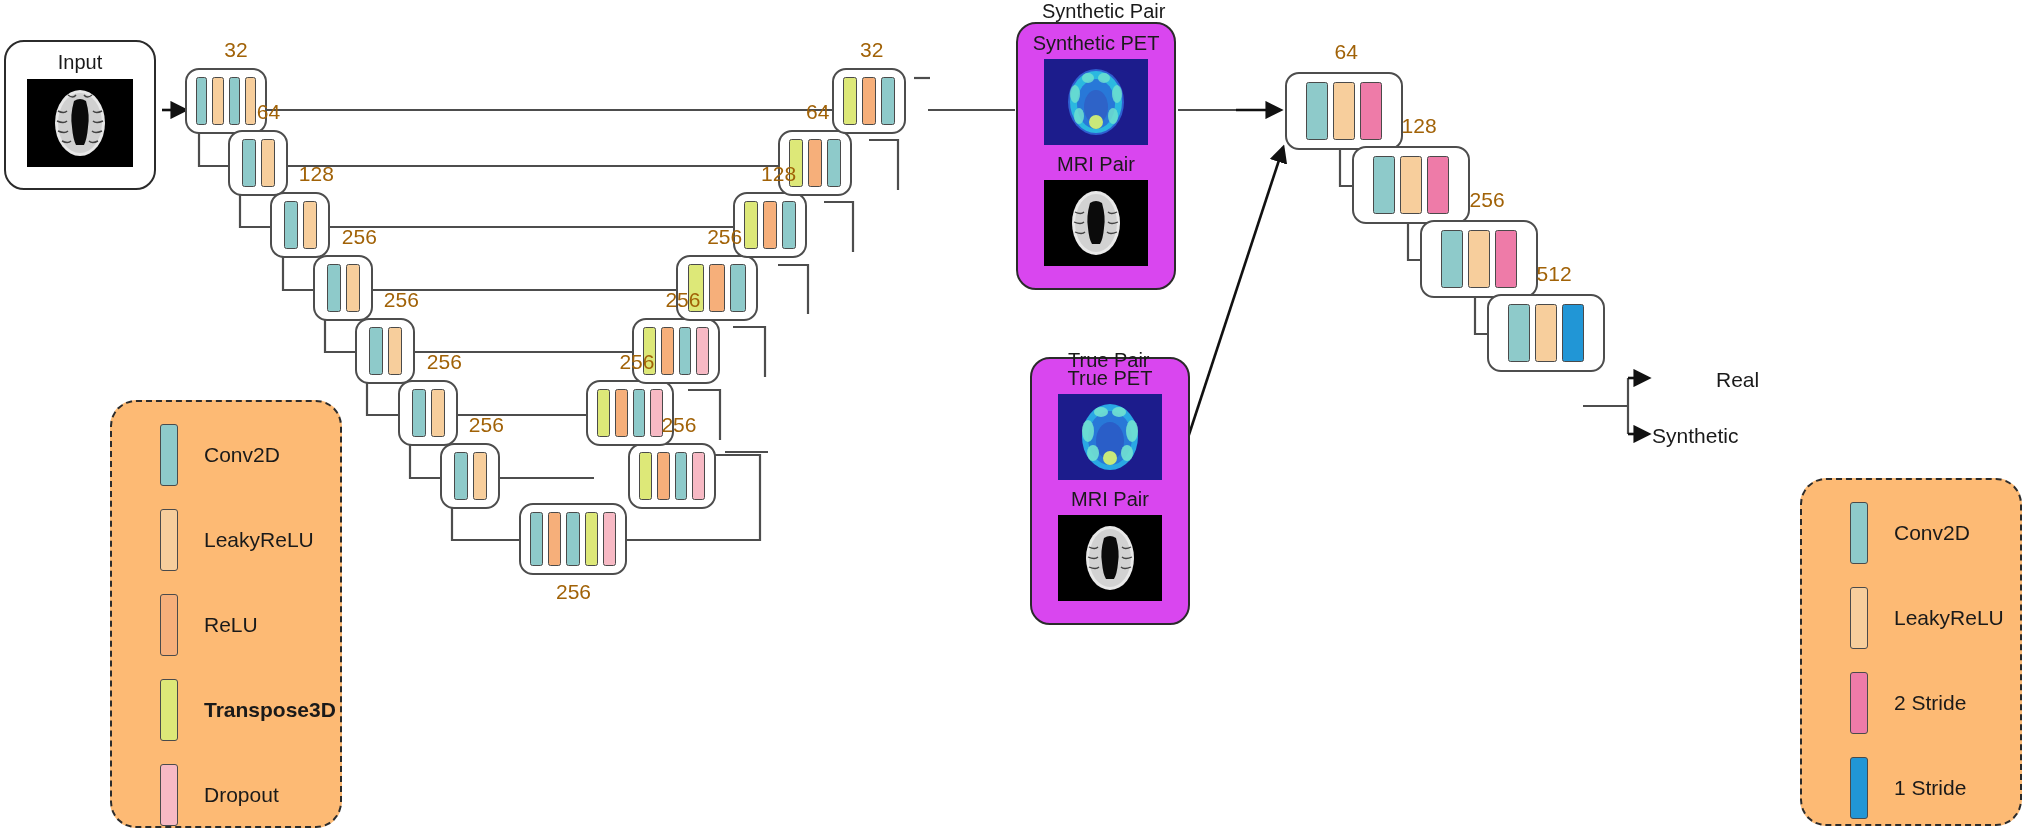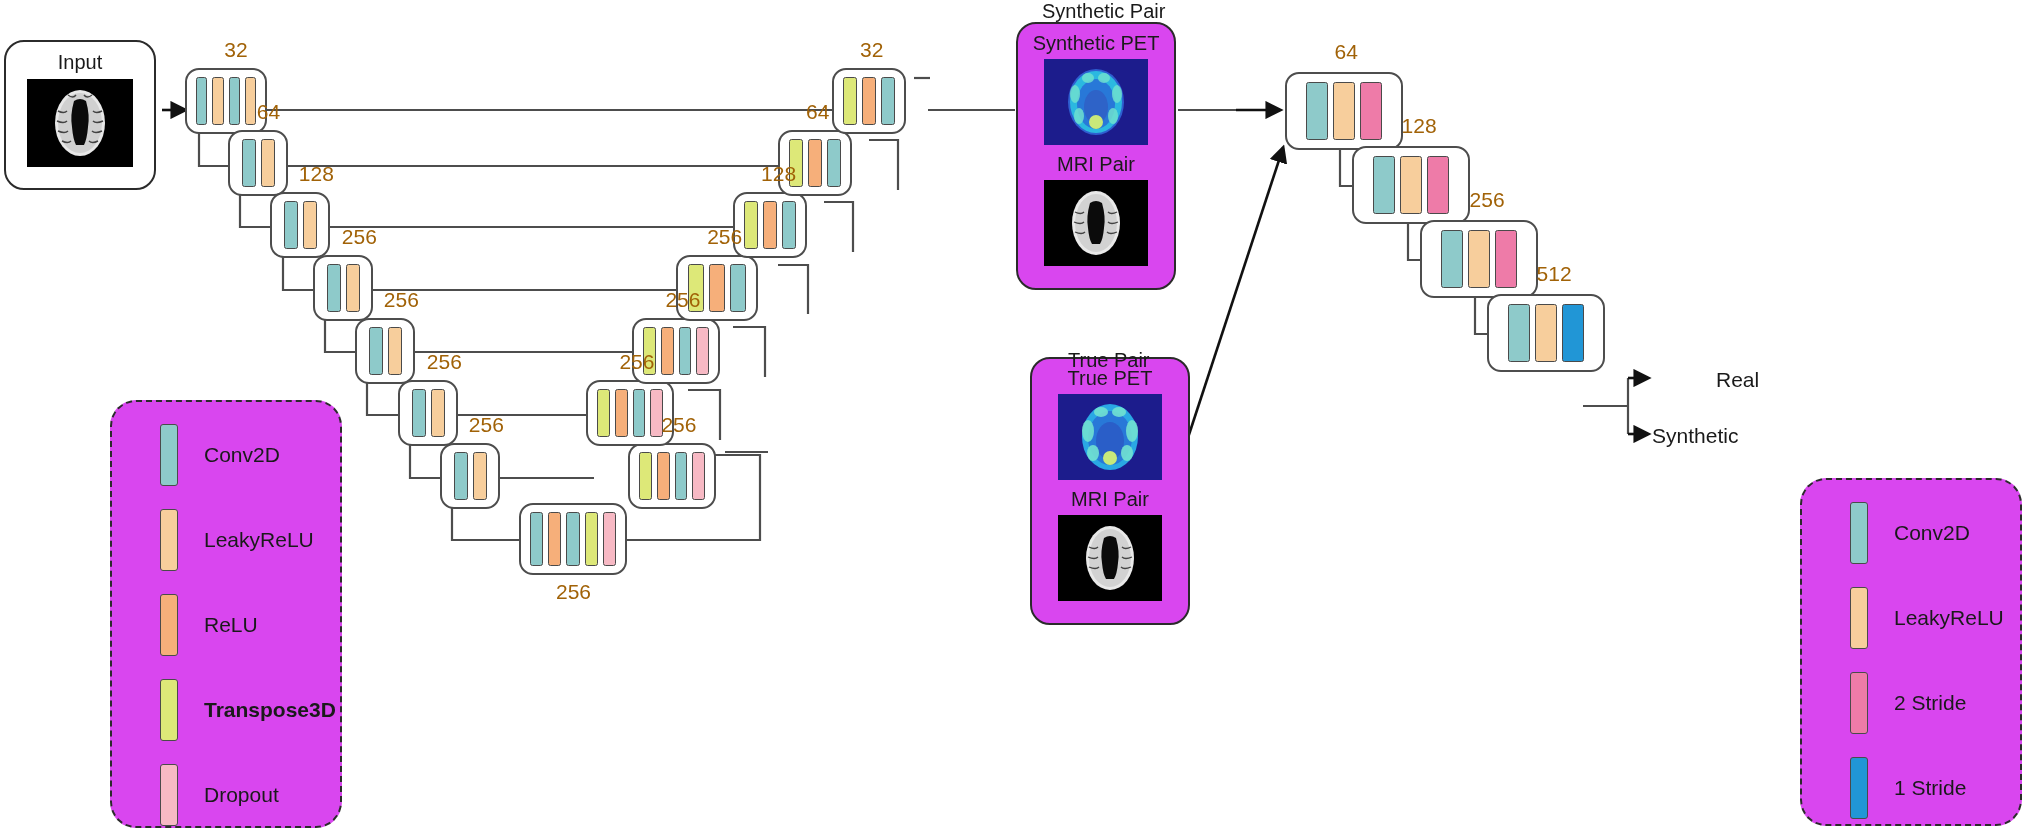--- a/index.html
+++ b/index.html
@@ -104,21 +104,21 @@
     margin-top: 9px;
     margin-bottom: 5px;
   }
 
   
   .legend {
     position: absolute;
     box-sizing: border-box;
     border: 2.6px dashed #2b2b2b;
     border-radius: 26px;
-    background: #d946ef;
+    background: #fdba74;
     z-index: 4;
   }
   .legend-row {
     position: absolute;
     display: flex;
     align-items: center;
   }
   .legend-swatch {
     box-sizing: border-box;
     border: 1.8px solid #4a4a4a;

